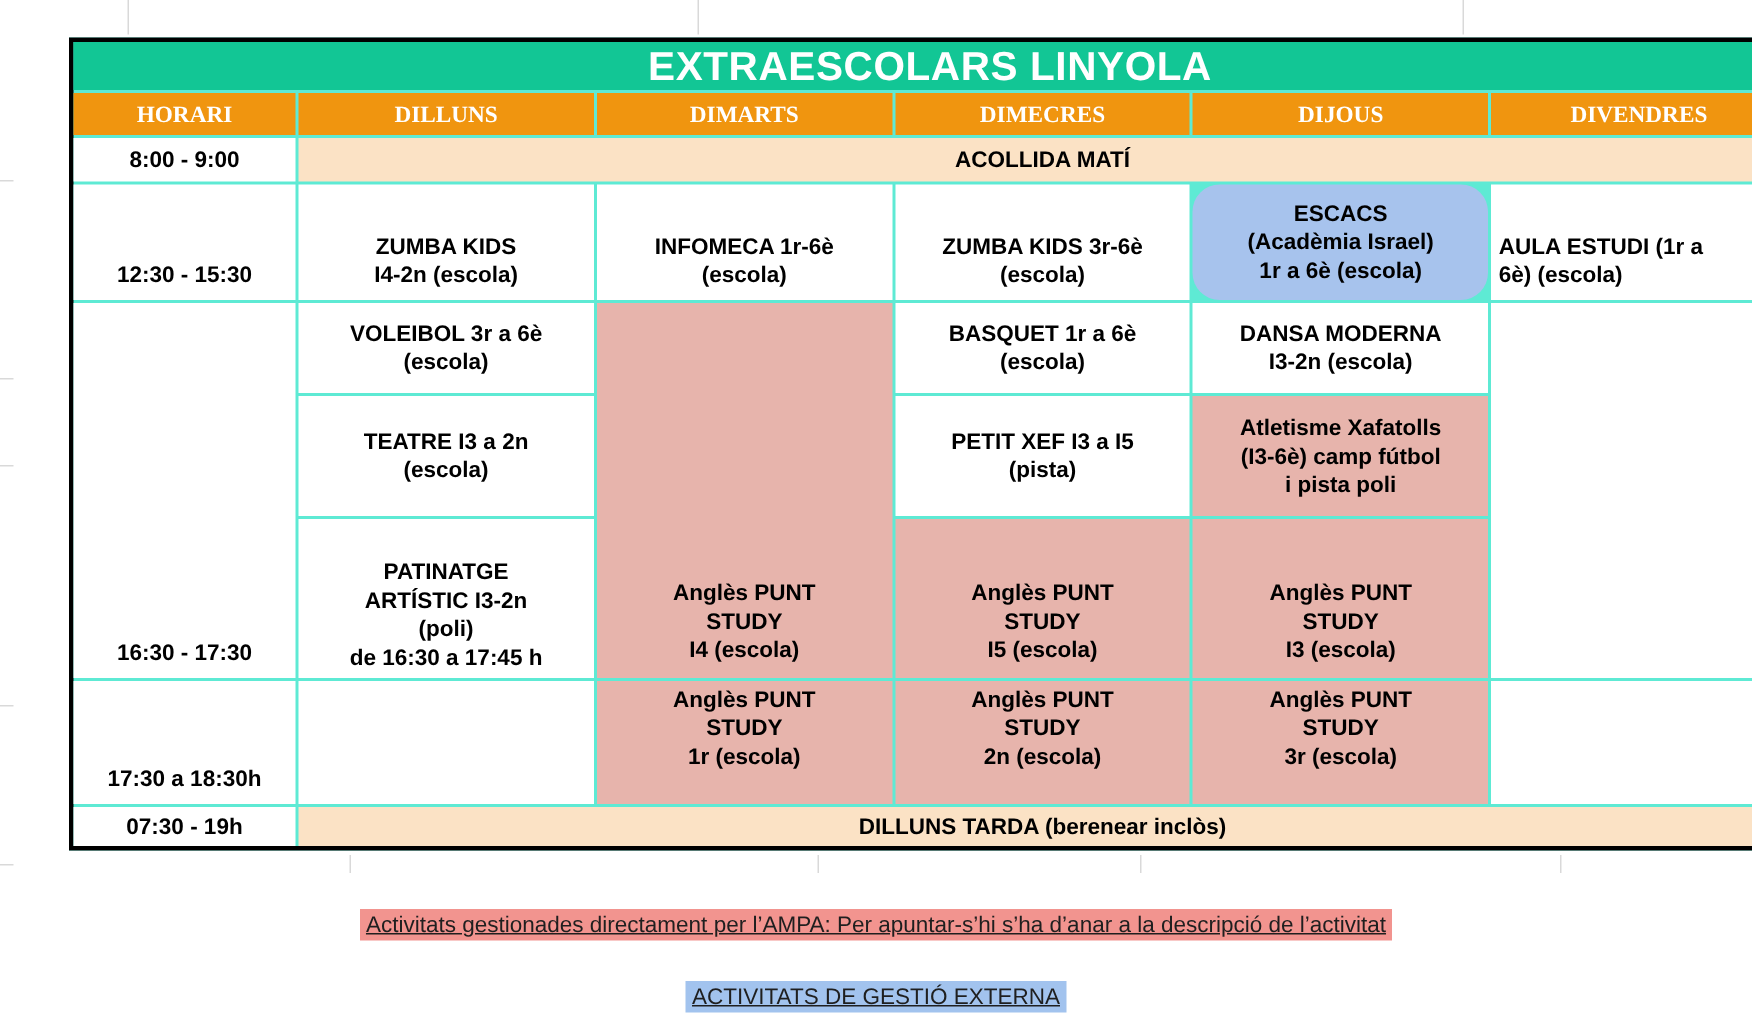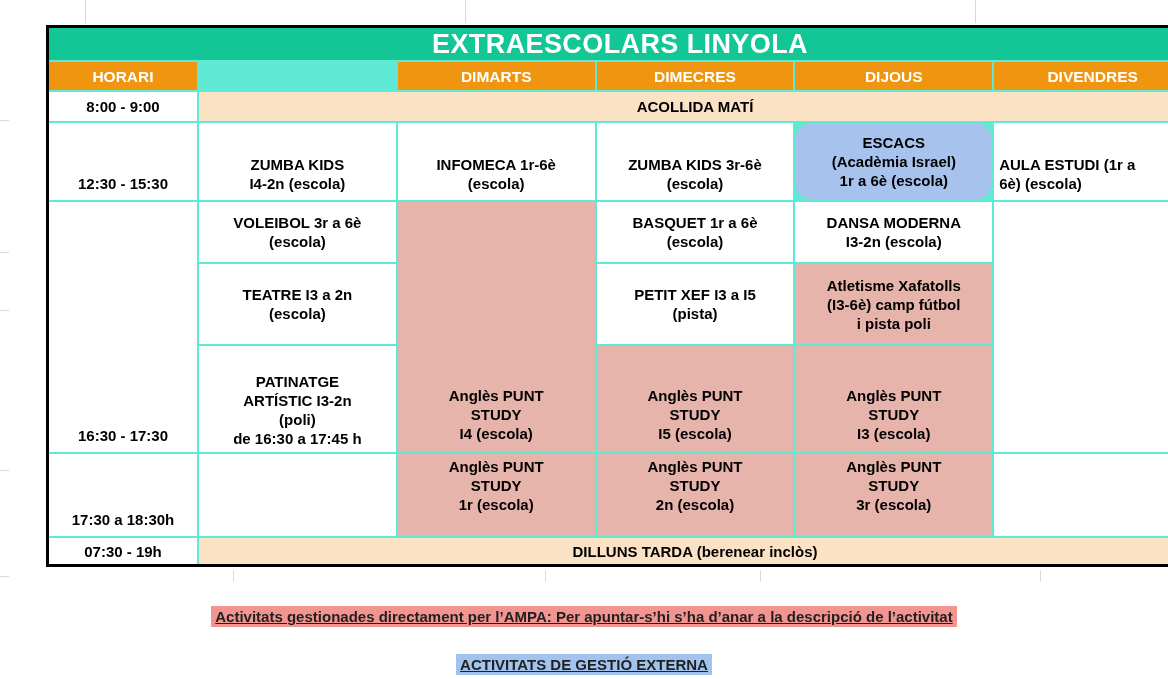--- a/index.html
+++ b/index.html
@@ -24,33 +24,33 @@
   .c{
     background:#fff;display:flex;flex-direction:column;
     justify-content:center;align-items:center;text-align:center;
     white-space:pre-line;font-weight:bold;color:#000;
     font-size:15px;line-height:19px;padding:2px 4px;box-sizing:border-box;
   }
   .title{
     background:#12c695;color:#fff;font-size:27px;line-height:30px;
     letter-spacing:.4px;justify-content:center;
   }
-  .hdr{background:#f0950f;color:#fff;font-size:15.5px;}
+  .hdr{background:#f0950f;color:#fff;font-size:15.5px;font-family:Liberation Serif, serif;}
   .peach{background:#fbe2c5;}
   .pink{background:#e7b4ac;}
   .blue{background:#a7c3ed;}
   .bottom{justify-content:flex-end;padding-bottom:7px;}
   .bottom2{justify-content:flex-end;padding-bottom:9px;}
   .top{justify-content:flex-start;padding-top:3px;}
   .leftal{align-items:flex-start;text-align:left;padding-left:5px;}
 
   .legend{position:absolute;left:0;top:606px;width:1168px;text-align:center;}
   .legend .line{margin-bottom:13px;}
   .hl{
-    display:inline-block;font-weight:bold;font-size:15px;line-height:19px;
+    display:inline-block;font-weight:normal;font-size:15px;line-height:19px;
     color:#1f1f1f;text-decoration:underline;padding:1px 4px;
   }
   .hl-pink{background:#f2948f;}
   .hl-blue{background:#a2c3ee;margin-top:14px;}
 </style>
 </head>
 <body>
 
 <div class="tick-v" style="left:85px;top:0;height:23px;"></div>
 <div class="tick-v" style="left:465px;top:0;height:23px;"></div>
@@ -63,20 +63,21 @@
 <div class="tick-h" style="left:0;top:252px;width:9px;"></div>
 <div class="tick-h" style="left:0;top:310px;width:9px;"></div>
 <div class="tick-h" style="left:0;top:470px;width:9px;"></div>
 <div class="tick-h" style="left:0;top:576px;width:9px;"></div>
 
 <div class="sched">
 
   <div class="c title" style="grid-area:1/1/2/7;">EXTRAESCOLARS LINYOLA</div>
 
   <div class="c hdr" style="grid-area:2/1/3/2;">HORARI</div>
+  <div class="c hdr" style="grid-area:2/2/3/3;">DILLUNS</div>
   <div class="c hdr" style="grid-area:2/3/3/4;">DIMARTS</div>
   <div class="c hdr" style="grid-area:2/4/3/5;">DIMECRES</div>
   <div class="c hdr" style="grid-area:2/5/3/6;">DIJOUS</div>
   <div class="c hdr" style="grid-area:2/6/3/7;">DIVENDRES</div>
 
   <div class="c" style="grid-area:3/1/4/2;">8:00 - 9:00</div>
   <div class="c peach" style="grid-area:3/2/4/7;">ACOLLIDA MATÍ</div>
 
   <div class="c bottom" style="grid-area:4/1/5/2;">12:30 - 15:30</div>
   <div class="c bottom" style="grid-area:4/2/5/3;">ZUMBA KIDS

